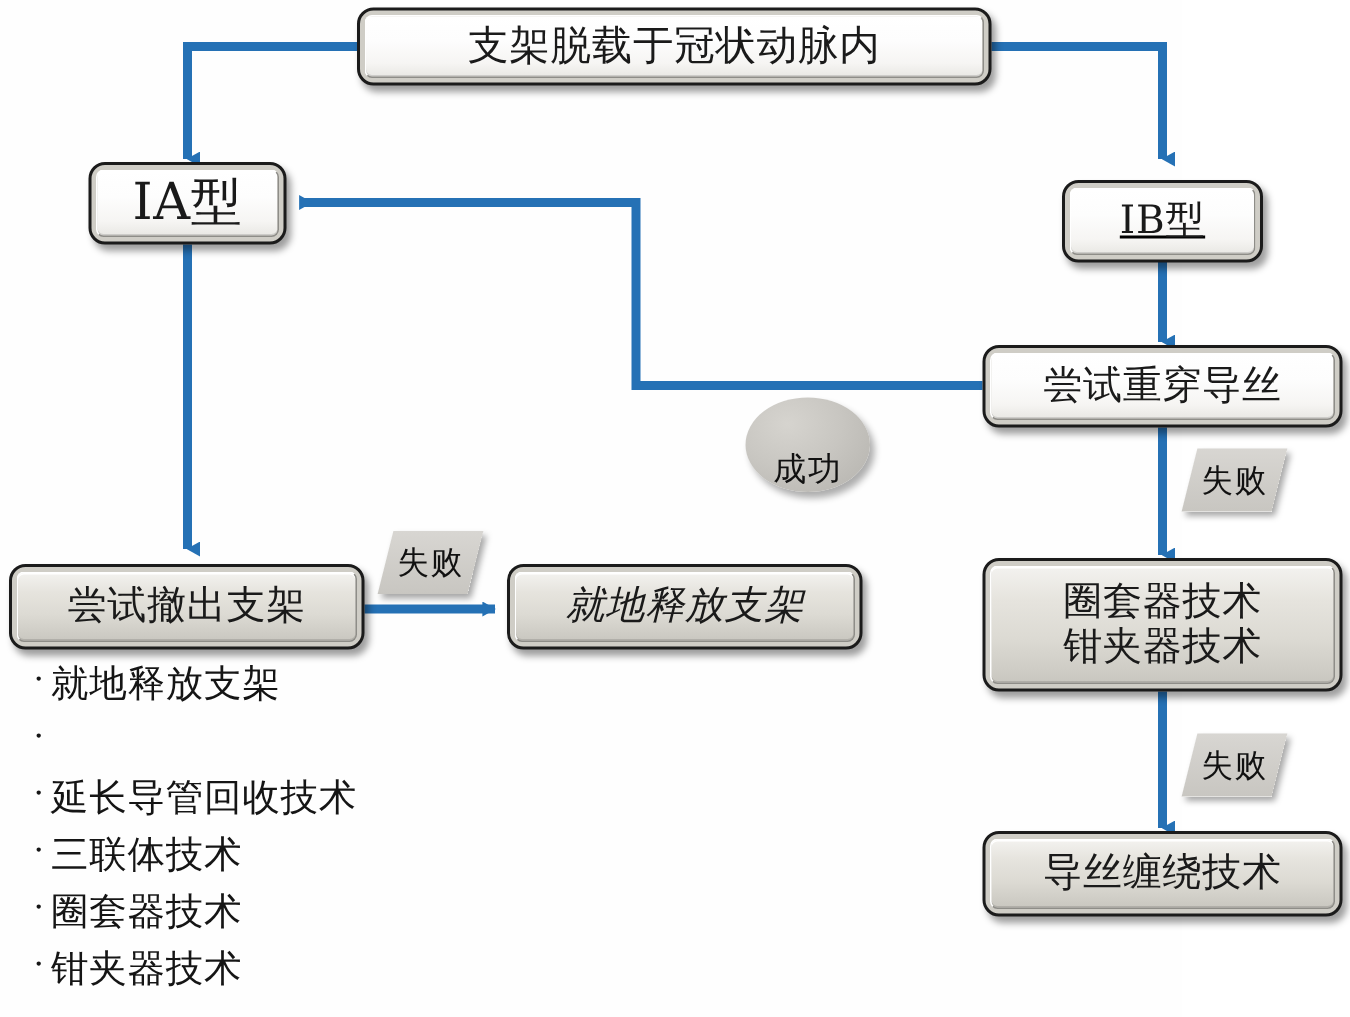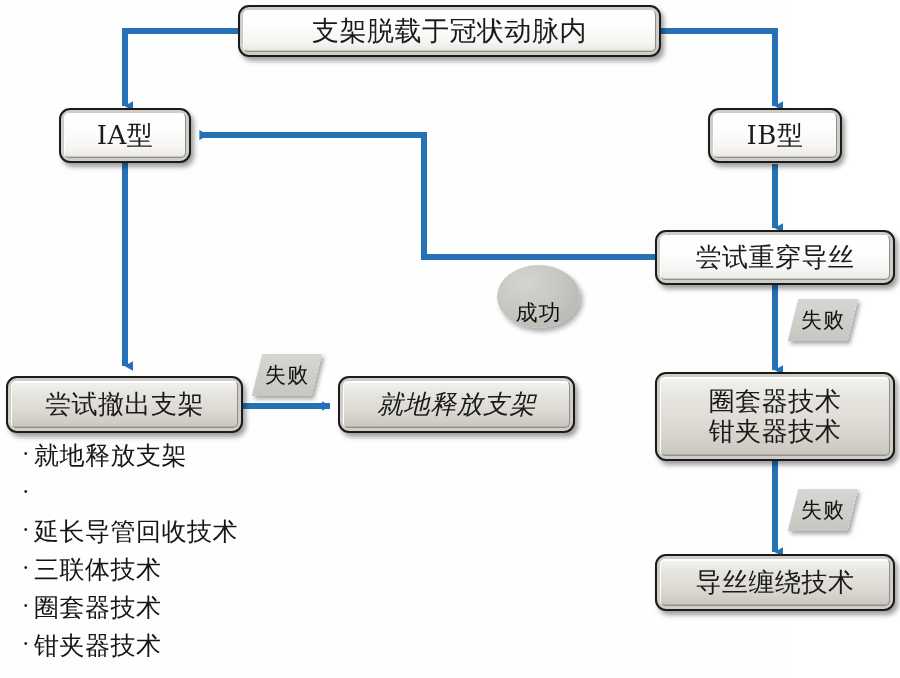--- a/index.html
+++ b/index.html
@@ -140,25 +140,25 @@
   </svg>
 
   <div class="node white" style="left:238px;top:5px;width:423px;height:52px;">
     <div class="inner">
       <span class="lbl" style="font-size:27px;">支架脱载于冠状动脉内</span>
     </div>
   </div>
 
   <div class="node white" style="left:59px;top:108px;width:132px;height:55px;">
     <div class="inner">
-      <span class="lbl" style="font-size:26px;">ⅠA型</span>
-    </div>
-  </div>
-
-  <div class="node white" style="left:708px;top:108px;width:134px;height:55px;">
+      <span class="lbl" style="font-size:34px;">ⅠA型</span>
+    </div>
+  </div>
+
+  <div class="node white" style="left:708px;top:120px;width:134px;height:55px;text-decoration:underline;">
     <div class="inner">
       <span class="lbl" style="font-size:26px;">ⅠB型</span>
     </div>
   </div>
 
   <div class="node white" style="left:655px;top:230px;width:240px;height:55px;">
     <div class="inner">
       <span class="lbl" style="font-size:26px;">尝试重穿导丝</span>
     </div>
   </div>

